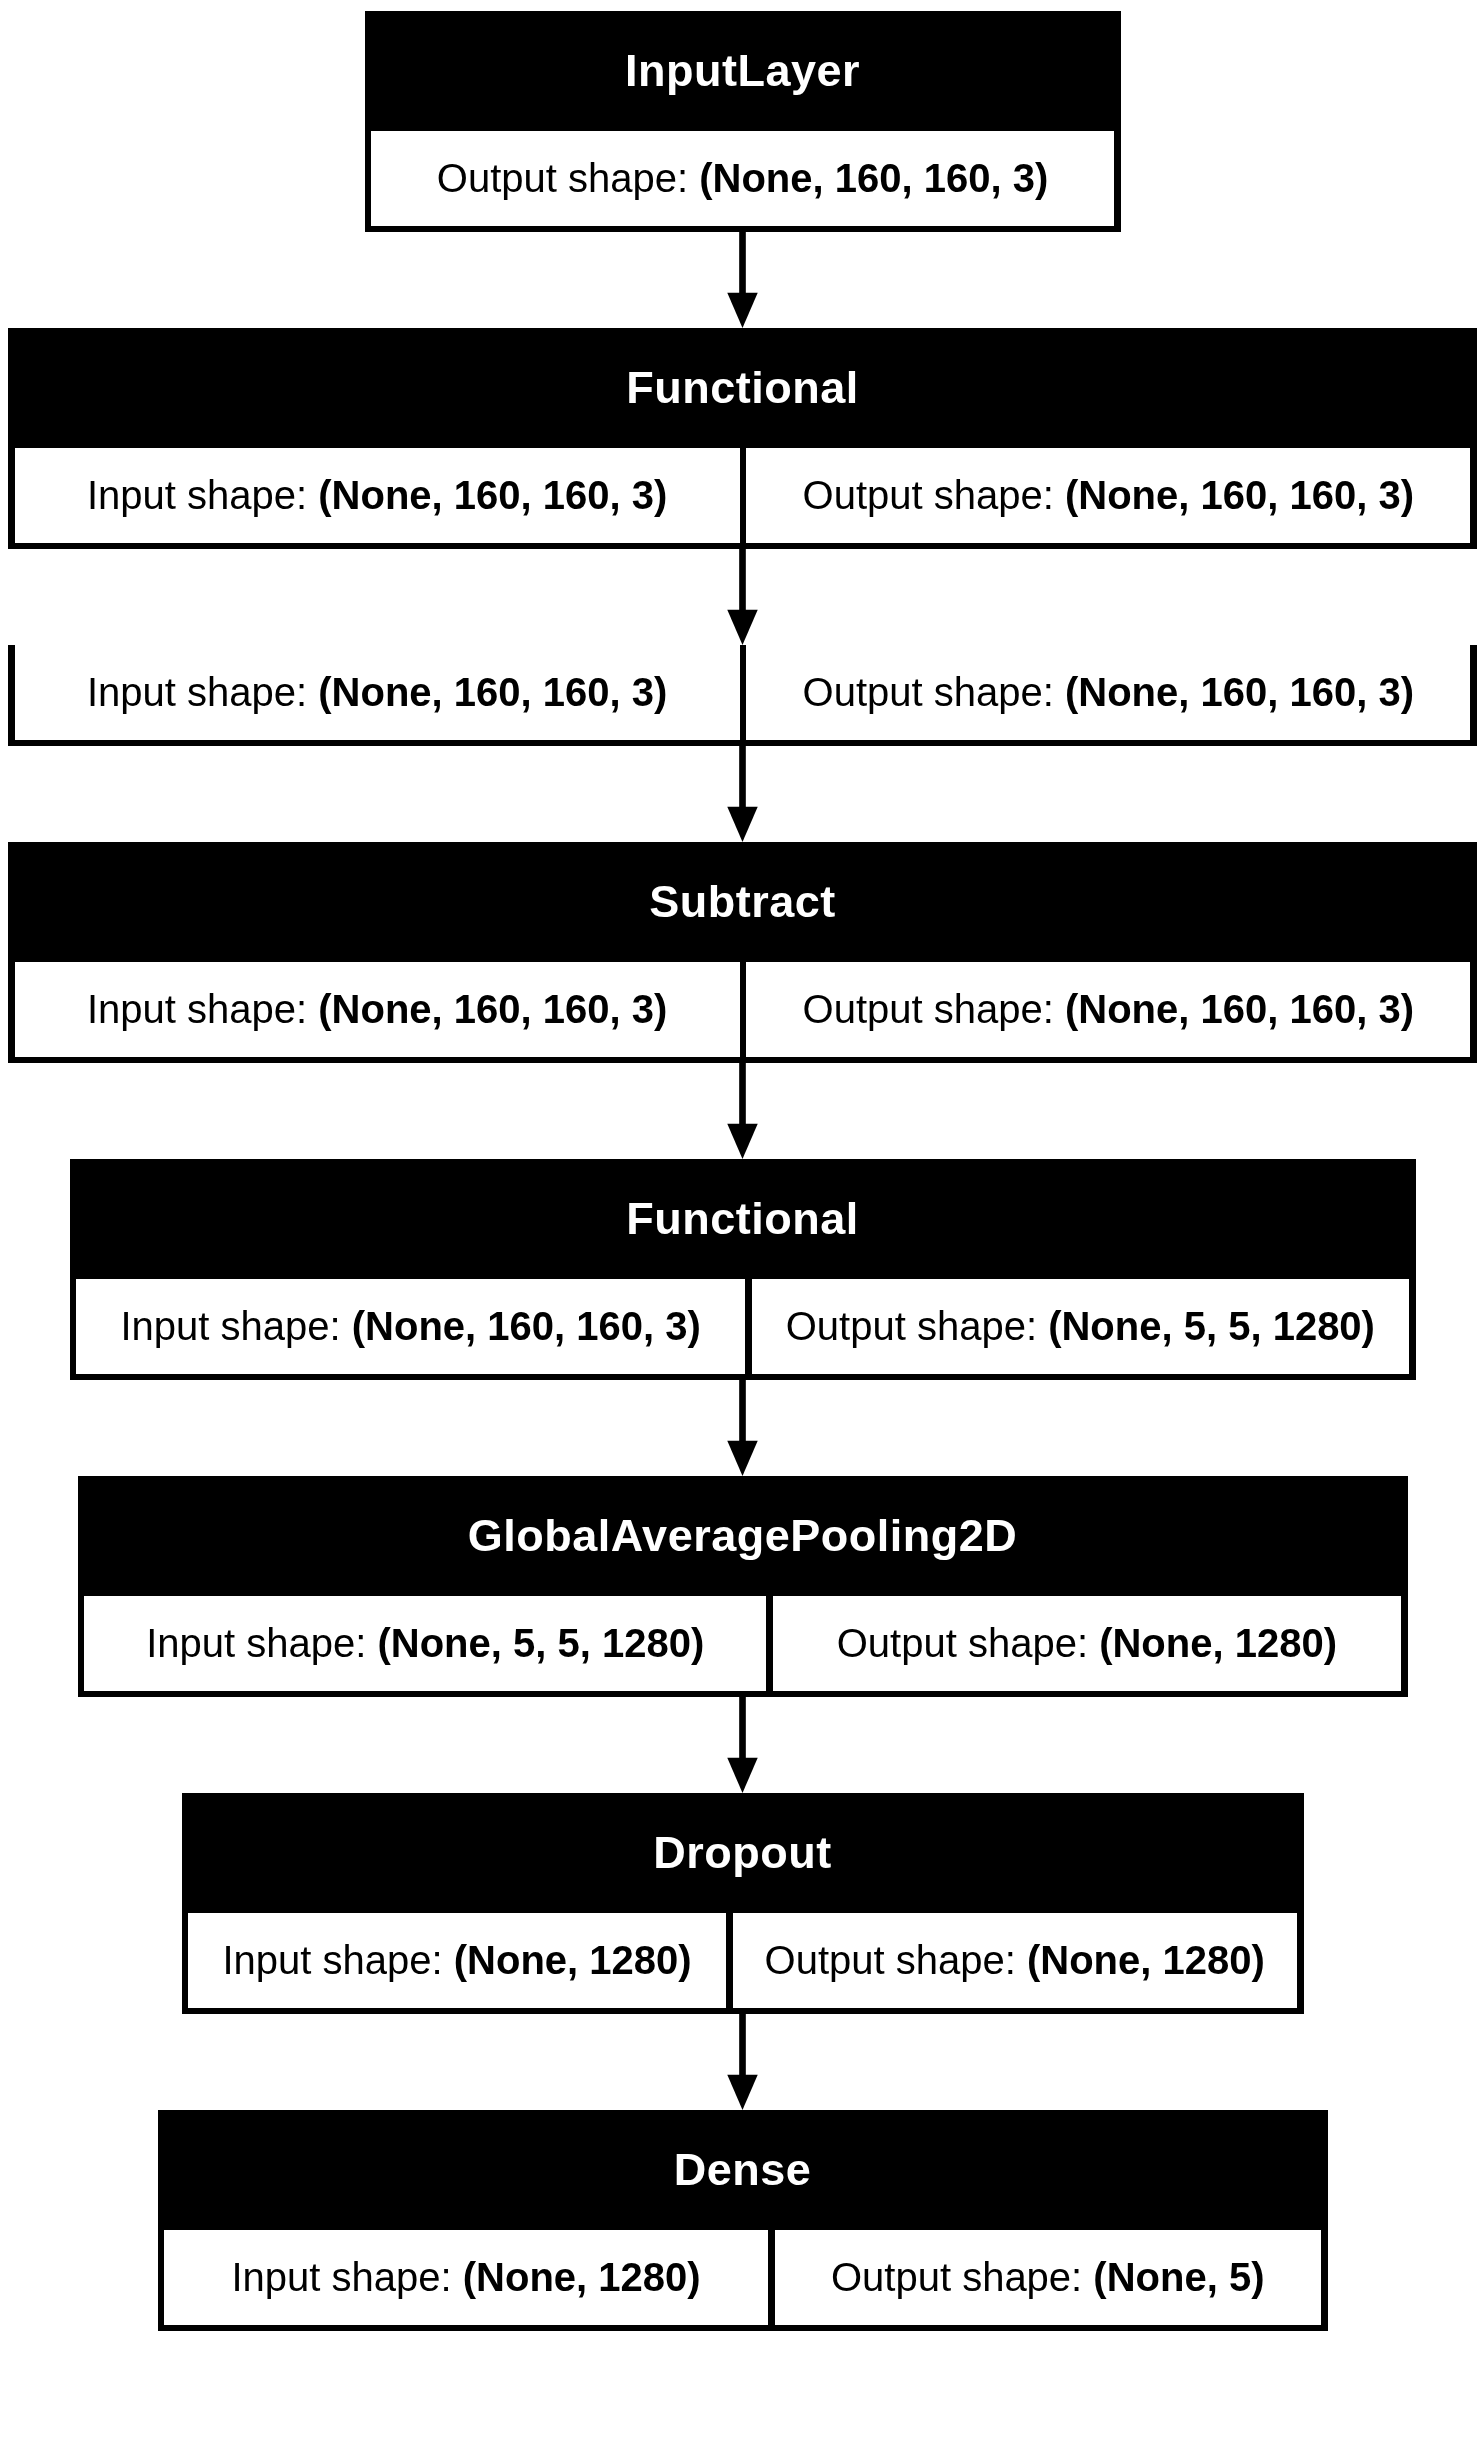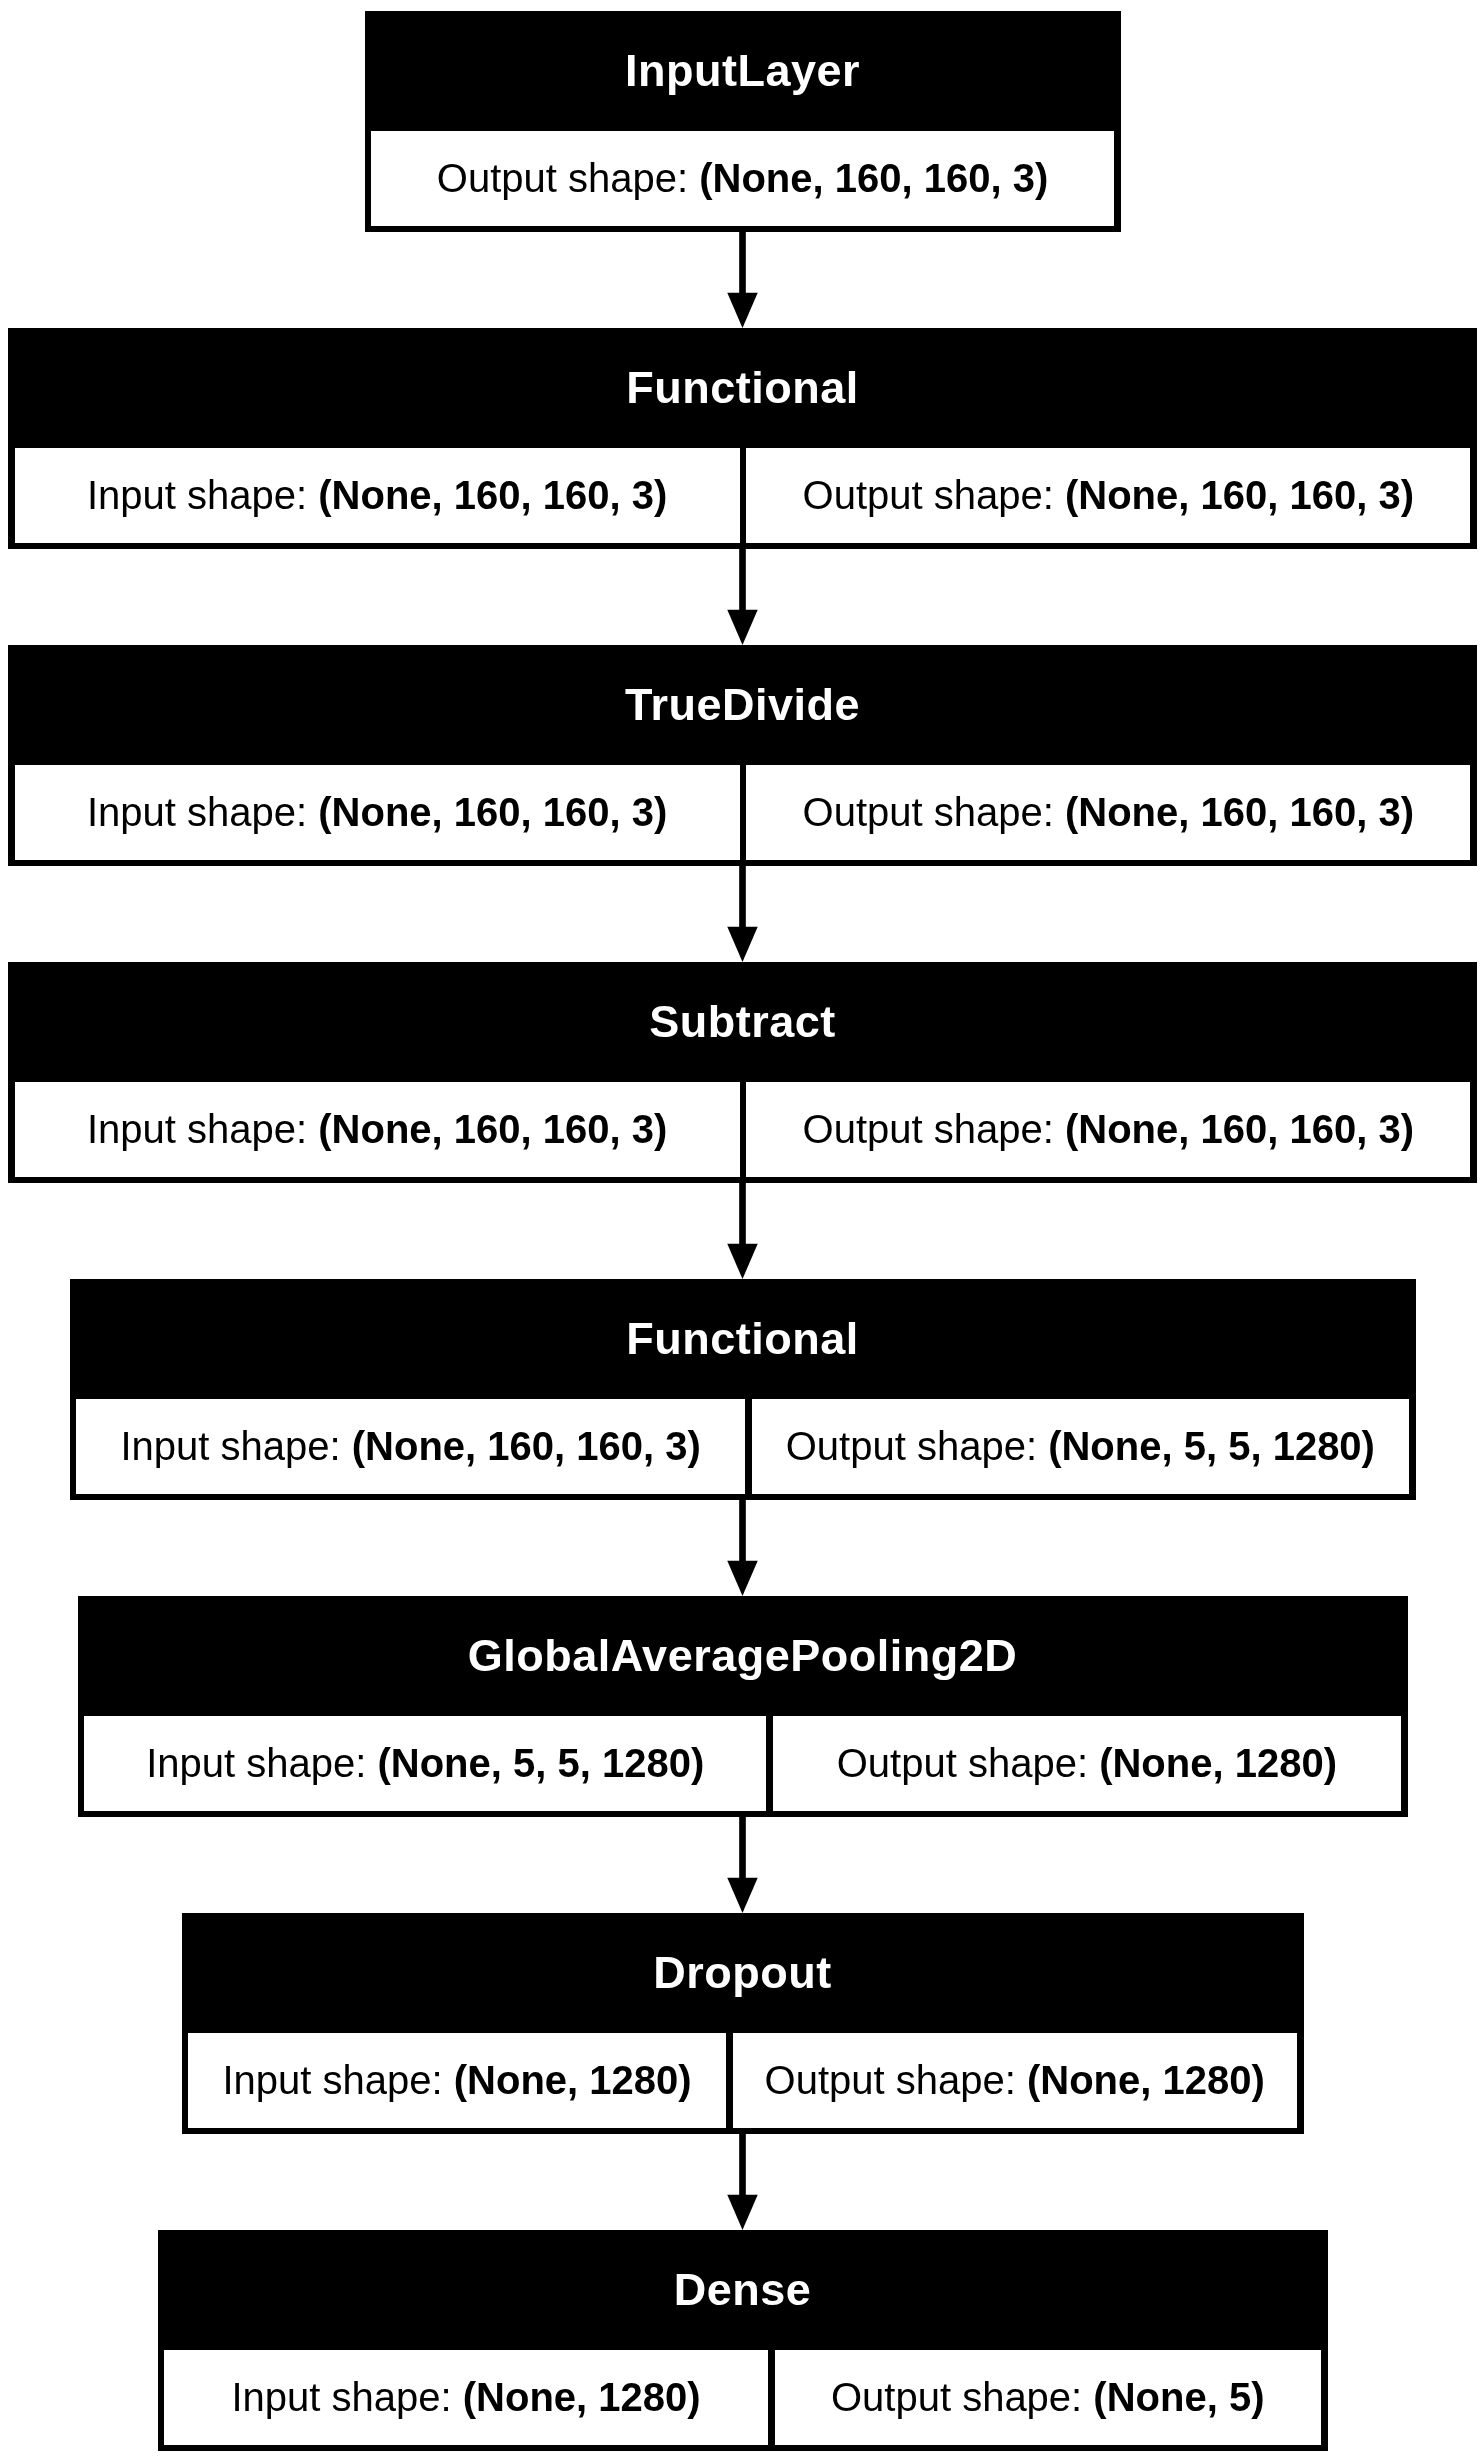--- a/index.html
+++ b/index.html
@@ -102,23 +102,20 @@
       </div>
     </div>
   </div>
 
   <svg class="arrow" width="61" height="96" viewBox="0 0 64 101">
     <line x1="32" y1="0" x2="32" y2="68" stroke="#000000" stroke-width="7"></line>
     <polygon points="16,64 48,64 32,101" fill="#000000"></polygon>
   </svg>
 
   <div class="node" style="width:1469px">
-    <div class="node-header">
-      <span class="node-title">TrueDivide</span>
-    </div>
     <div class="node-row">
       <div class="cell" style="flex:0 0 49.8%">
         <span class="cell-text"><span>Input shape:</span> <b>(None, 160, 160, 3)</b></span>
       </div>
       <div class="cell" style="flex:1 1 auto">
         <span class="cell-text"><span>Output shape:</span> <b>(None, 160, 160, 3)</b></span>
       </div>
     </div>
   </div>
 

